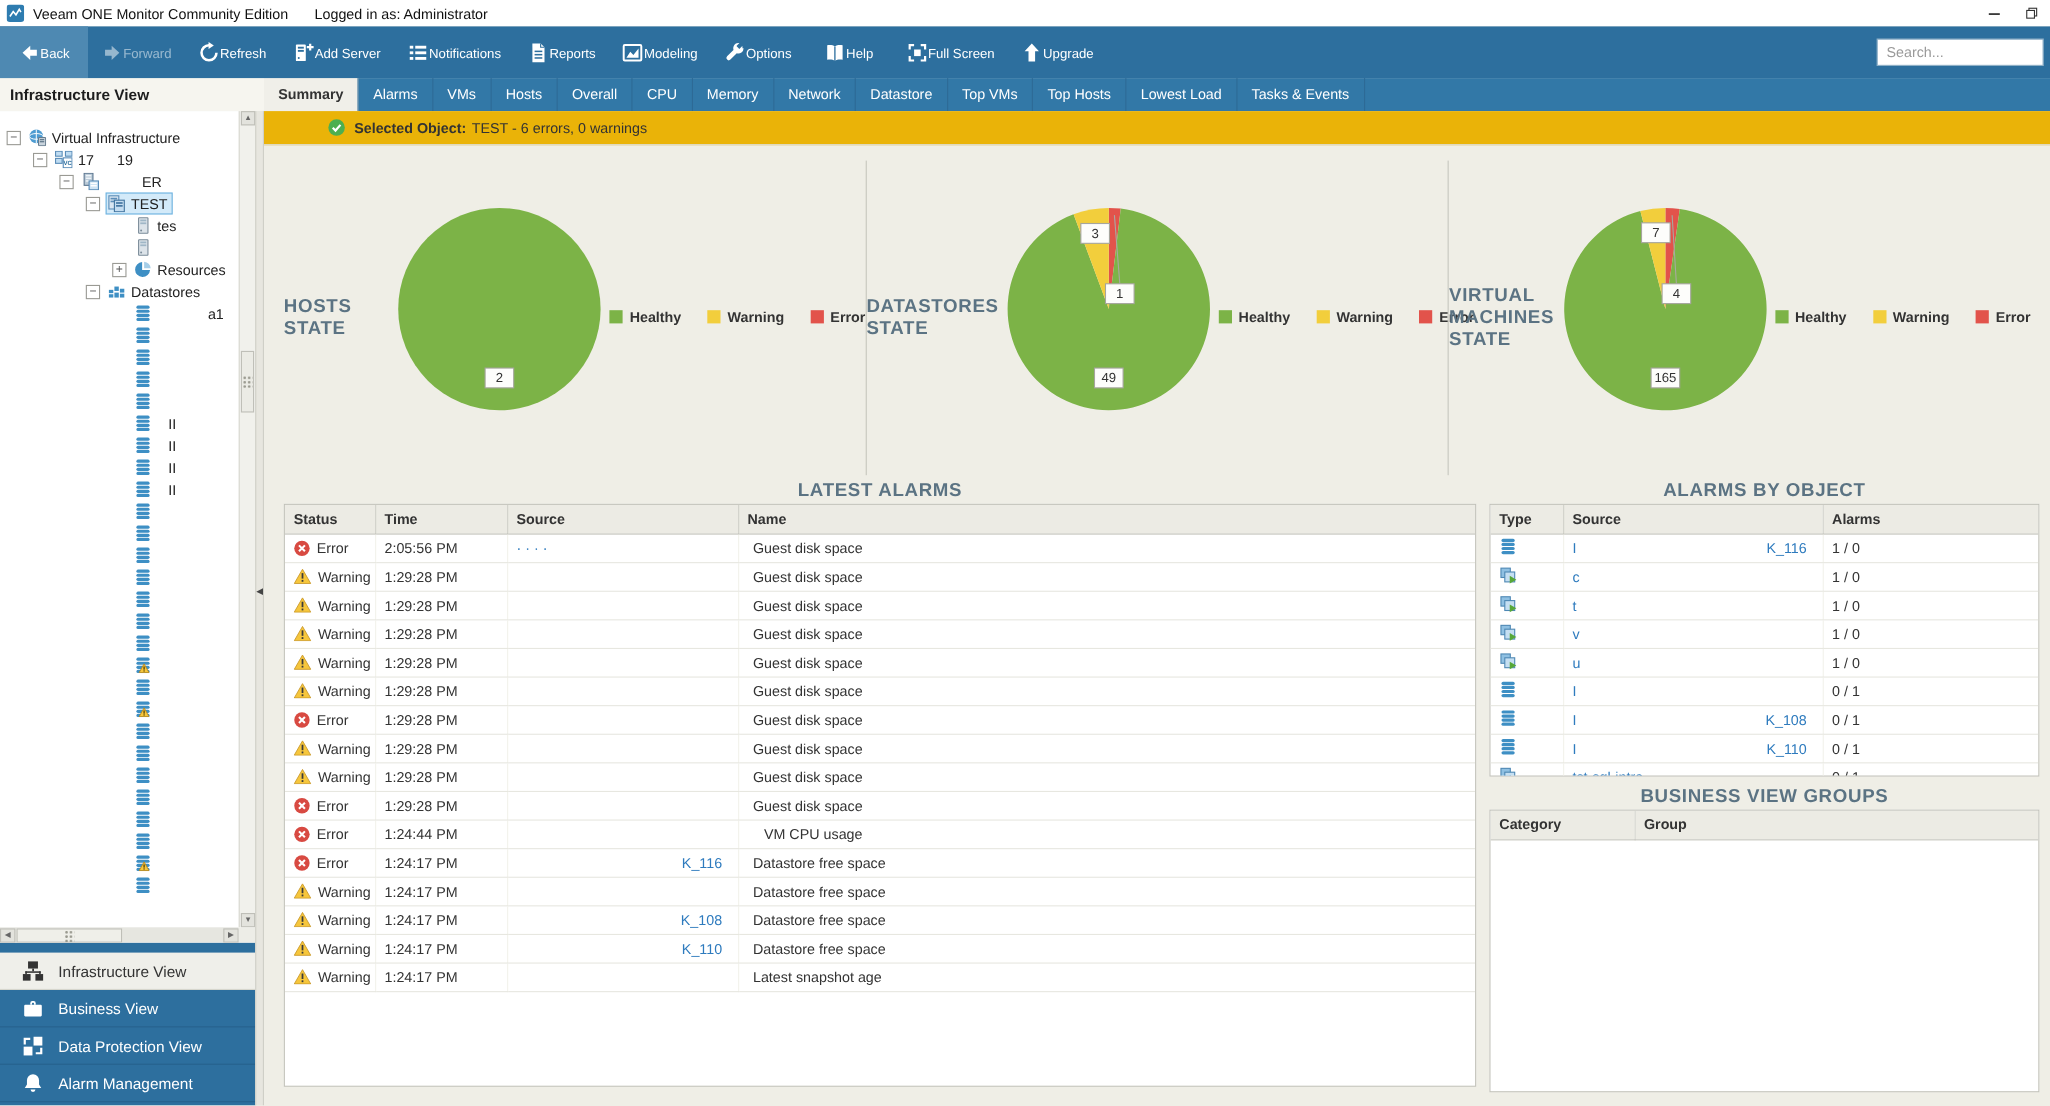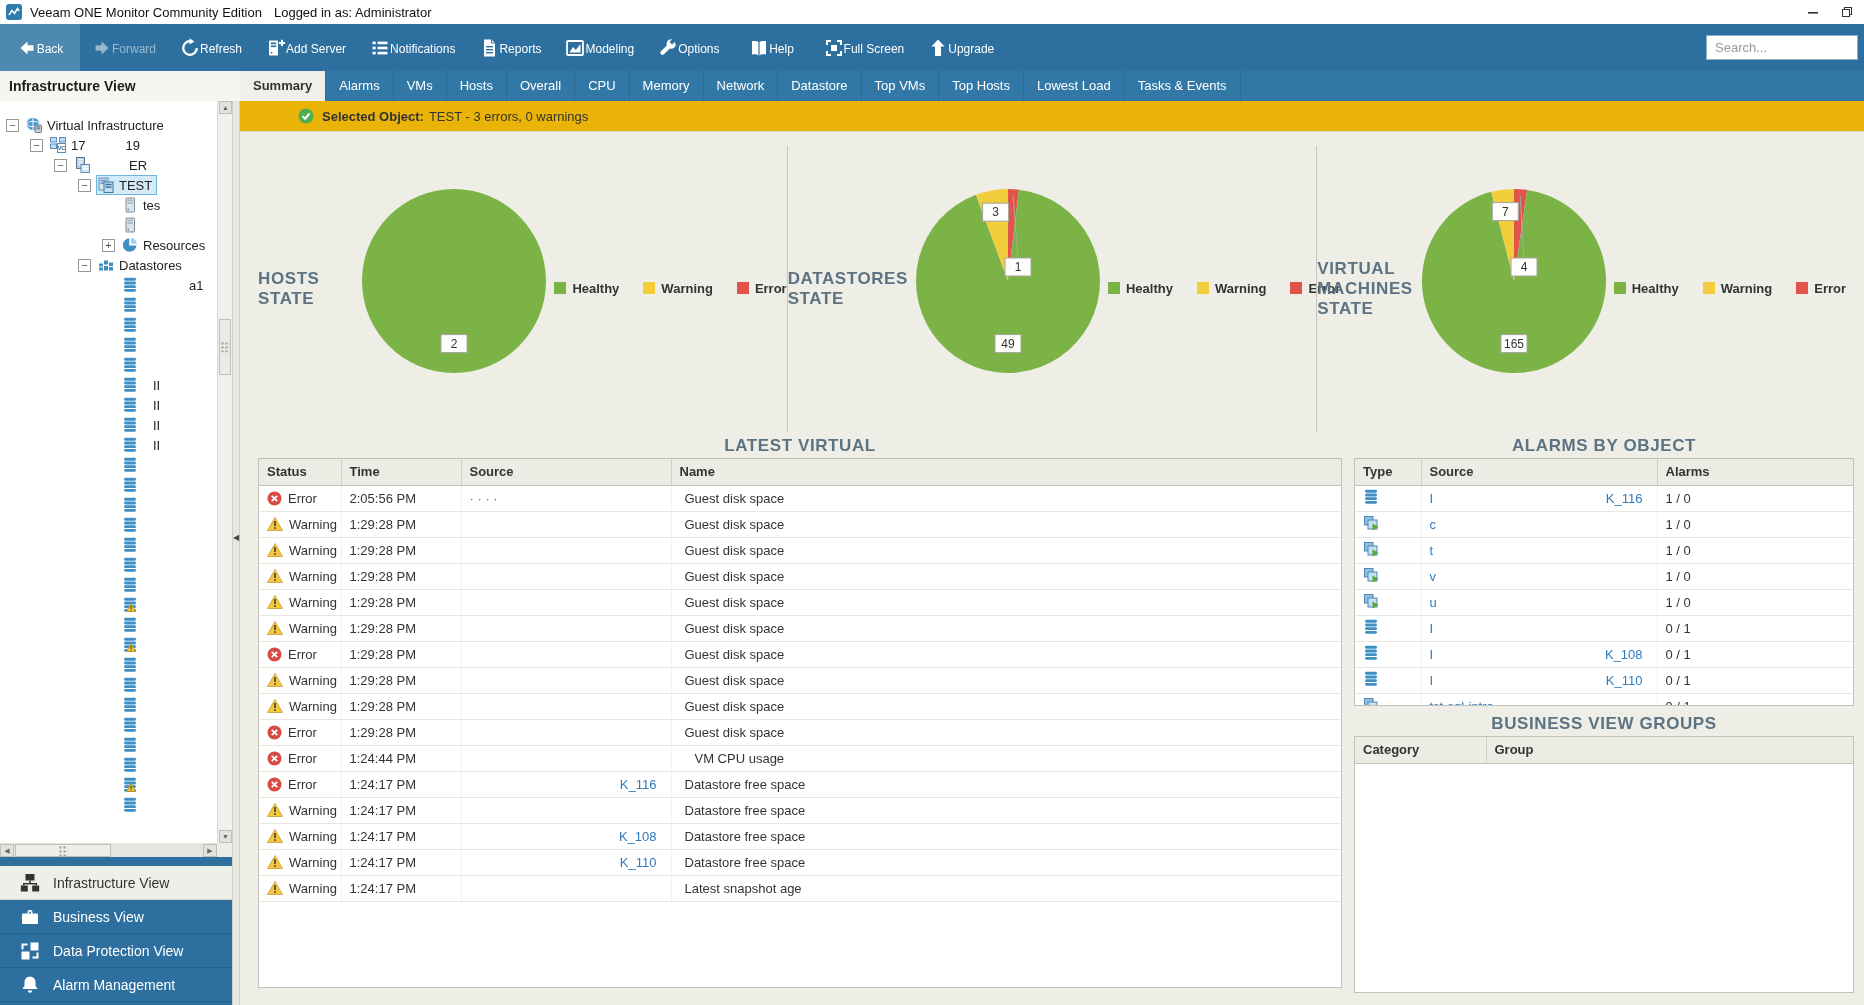--- a/index.html
+++ b/index.html
@@ -2,21 +2,21 @@
 <html><head>
 <meta charset="utf-8">
 <style>
   html,body{margin:0;padding:0}
   body{width:1864px;height:1005px;position:relative;overflow:hidden;
        font-family:"Liberation Sans",sans-serif;background:#EFEEE6;-webkit-font-smoothing:antialiased}
   
   #titlebar{position:absolute;left:0;top:0;width:100%;height:24px;background:#fff;
             display:flex;align-items:center;padding-left:6px;box-sizing:border-box;font-size:13px;color:#111}
   #titlebar .app-title{margin-left:8px}
-  #titlebar .login{margin-left:12px}
+  #titlebar .login{margin-left:24px}
   #win-controls{position:absolute;right:0;top:0;height:24px;display:flex}
   .win-btn{width:34px;height:24px;display:flex;align-items:center;justify-content:center;cursor:pointer}
   
   #toolbar{position:absolute;left:0;top:24px;width:100%;height:47px;background:#2D6F9E;display:flex;align-items:stretch}
   .tbtn{display:flex;align-items:center;justify-content:center;
         min-width:56px;padding:0 12px;color:#fff;cursor:pointer}
   .tbtn .icn{height:20px}
   .tlabel{font-size:12px;margin-top:2px;white-space:nowrap}
   .tbtn-active{background:#4E89B2}
   .tbtn-disabled .icn,.tbtn-disabled .tlabel{opacity:.5}
@@ -298,21 +298,21 @@
             <span class="icn tree-icn">
               <svg width="16" height="16" viewBox="0 0 16 16">
                 <rect x="0.5" y="0.5" width="6" height="4.5" fill="#BFDCF2" stroke="#5B8DB8"></rect>
                 <rect x="9.5" y="0.5" width="6" height="4.5" fill="#BFDCF2" stroke="#5B8DB8"></rect>
                 <rect x="0.5" y="7" width="6" height="4.5" fill="#BFDCF2" stroke="#5B8DB8"></rect>
                 <rect x="7.5" y="6.5" width="8" height="9" fill="#fff" stroke="#5B8DB8"></rect>
                 <text x="11.5" y="13.2" font-size="5.5" font-weight="bold" fill="#2D6F9E" text-anchor="middle" font-family="Liberation Sans,sans-serif">VC</text>
               </svg>
             </span>
             <span class="tlbl">17</span>
-            <span class="tlbl2" style="margin-left:40px">19</span>
+            <span class="tlbl2" style="margin-left:21px">19</span>
           </span>
         </div>
         <div class="trow" style="padding-left: 54px;">
           <span class="exp">−</span>
           <span class="sel-wrap">
             <span class="icn tree-icn">
               <svg width="16" height="16" viewBox="0 0 16 16">
                 <rect x="2.5" y="0.5" width="8" height="11" fill="#B9C9D6" stroke="#5E7892"></rect>
                 <rect x="4" y="2" width="5" height="1.4" fill="#EDF3F8"></rect>
                 <rect x="4" y="4.4" width="5" height="1.4" fill="#EDF3F8"></rect>
@@ -922,21 +922,21 @@
 
 <div id="main">
   <div id="status-bar">
     <span class="icn">
         <svg width="16" height="16" viewBox="0 0 16 16">
           <circle cx="8" cy="8" r="7.5" fill="#4CAF50"></circle>
           <path d="M4.5 8.2 L7 10.7 L11.5 5.5" stroke="#fff" stroke-width="2" fill="none"></path>
         </svg>
       </span>
     <span class="sb-prefix">Selected Object:</span>
-    <span>TEST  - 3 errors, 0 warnings</span>
+    <span>TEST  - 6 errors, 0 warnings</span>
   </div>
 
   <div id="charts">
       <div class="chart-section">
         <div class="chart-title">HOSTS STATE</div>
         <div><svg width="200" height="200" viewBox="0 0 200 200">
             <circle cx="100" cy="99" r="92" fill="#7CB347"></circle>
             <g>
               <rect x="87.0" y="152.6" width="26" height="18" fill="#FDFDFB" stroke="#A5A59D"></rect>
               <text x="100.0" y="165.6" text-anchor="middle" font-size="12" fill="#333" font-family="Liberation Sans,sans-serif">2</text>
@@ -1026,21 +1026,21 @@
           <span class="litem">
             <span class="lsw" style="background:#E2534B"></span>
             <span>Error</span>
           </span>
         </div>
       </div>
     </div>
 
   <div id="bottom-row">
     <div id="latest-alarms">
-      <div class="panel-title">LATEST VIRTUAL</div>
+      <div class="panel-title">LATEST ALARMS</div>
       <div class="twrap" id="la-wrap">
         <table id="la-table">
             <colgroup>
               <col style="width:82px">
               <col style="width:120px">
               <col style="width:210px">
               <col>
             </colgroup>
             <thead>
               <tr>

